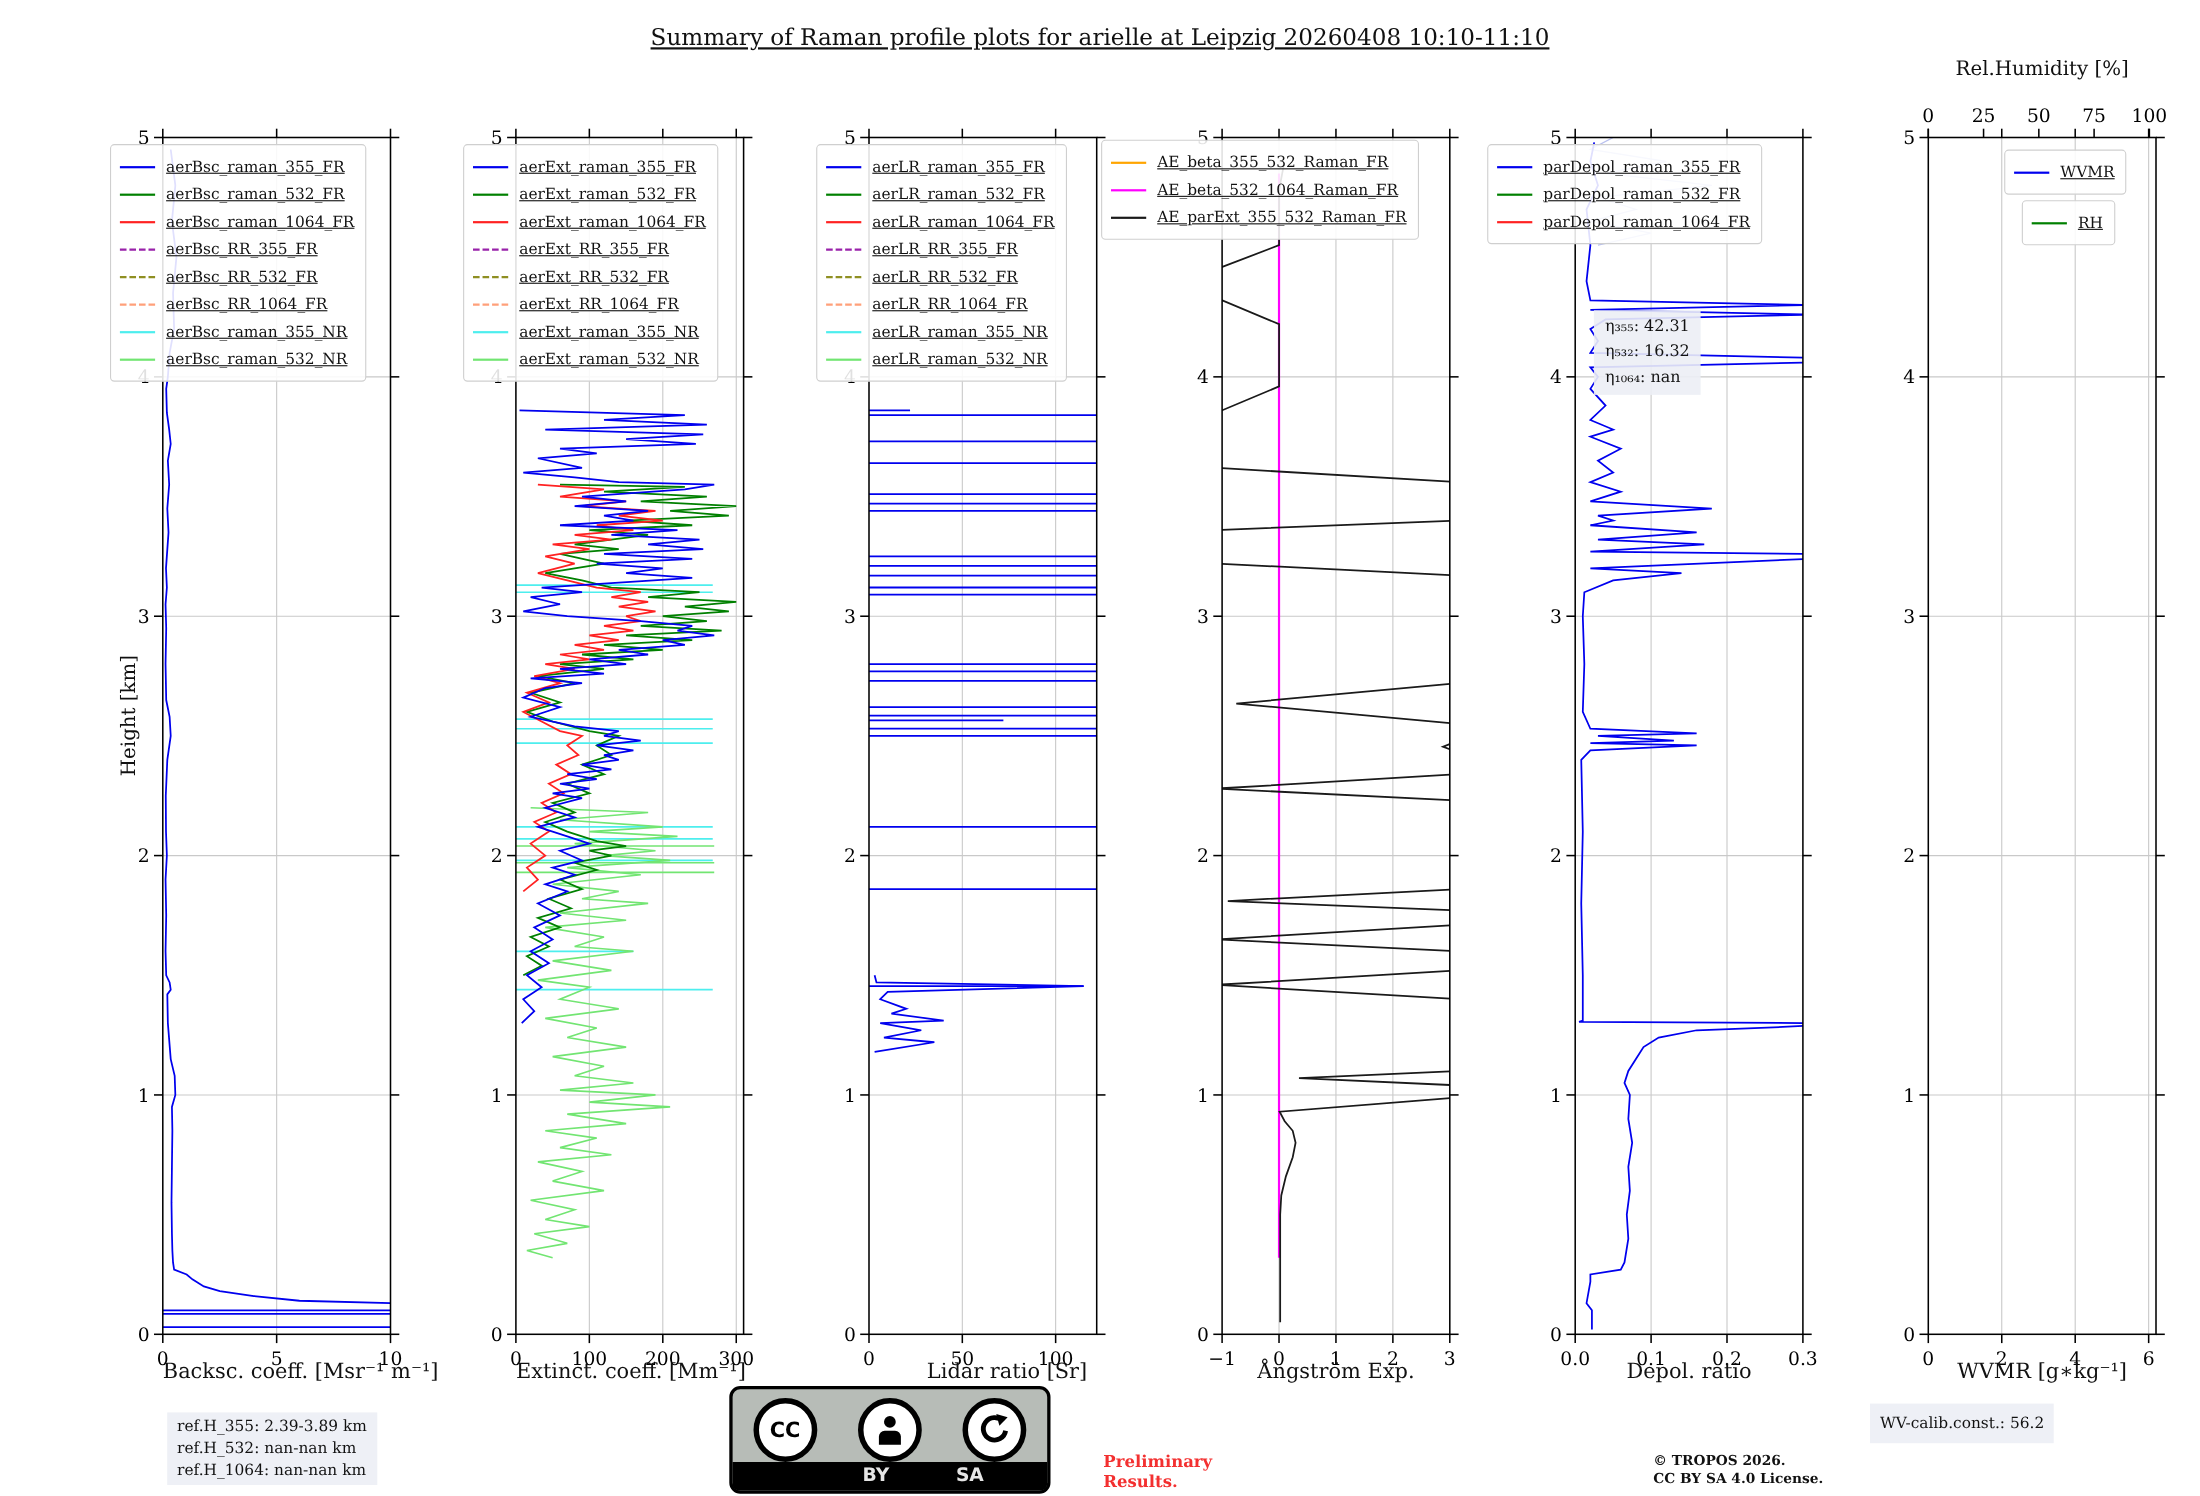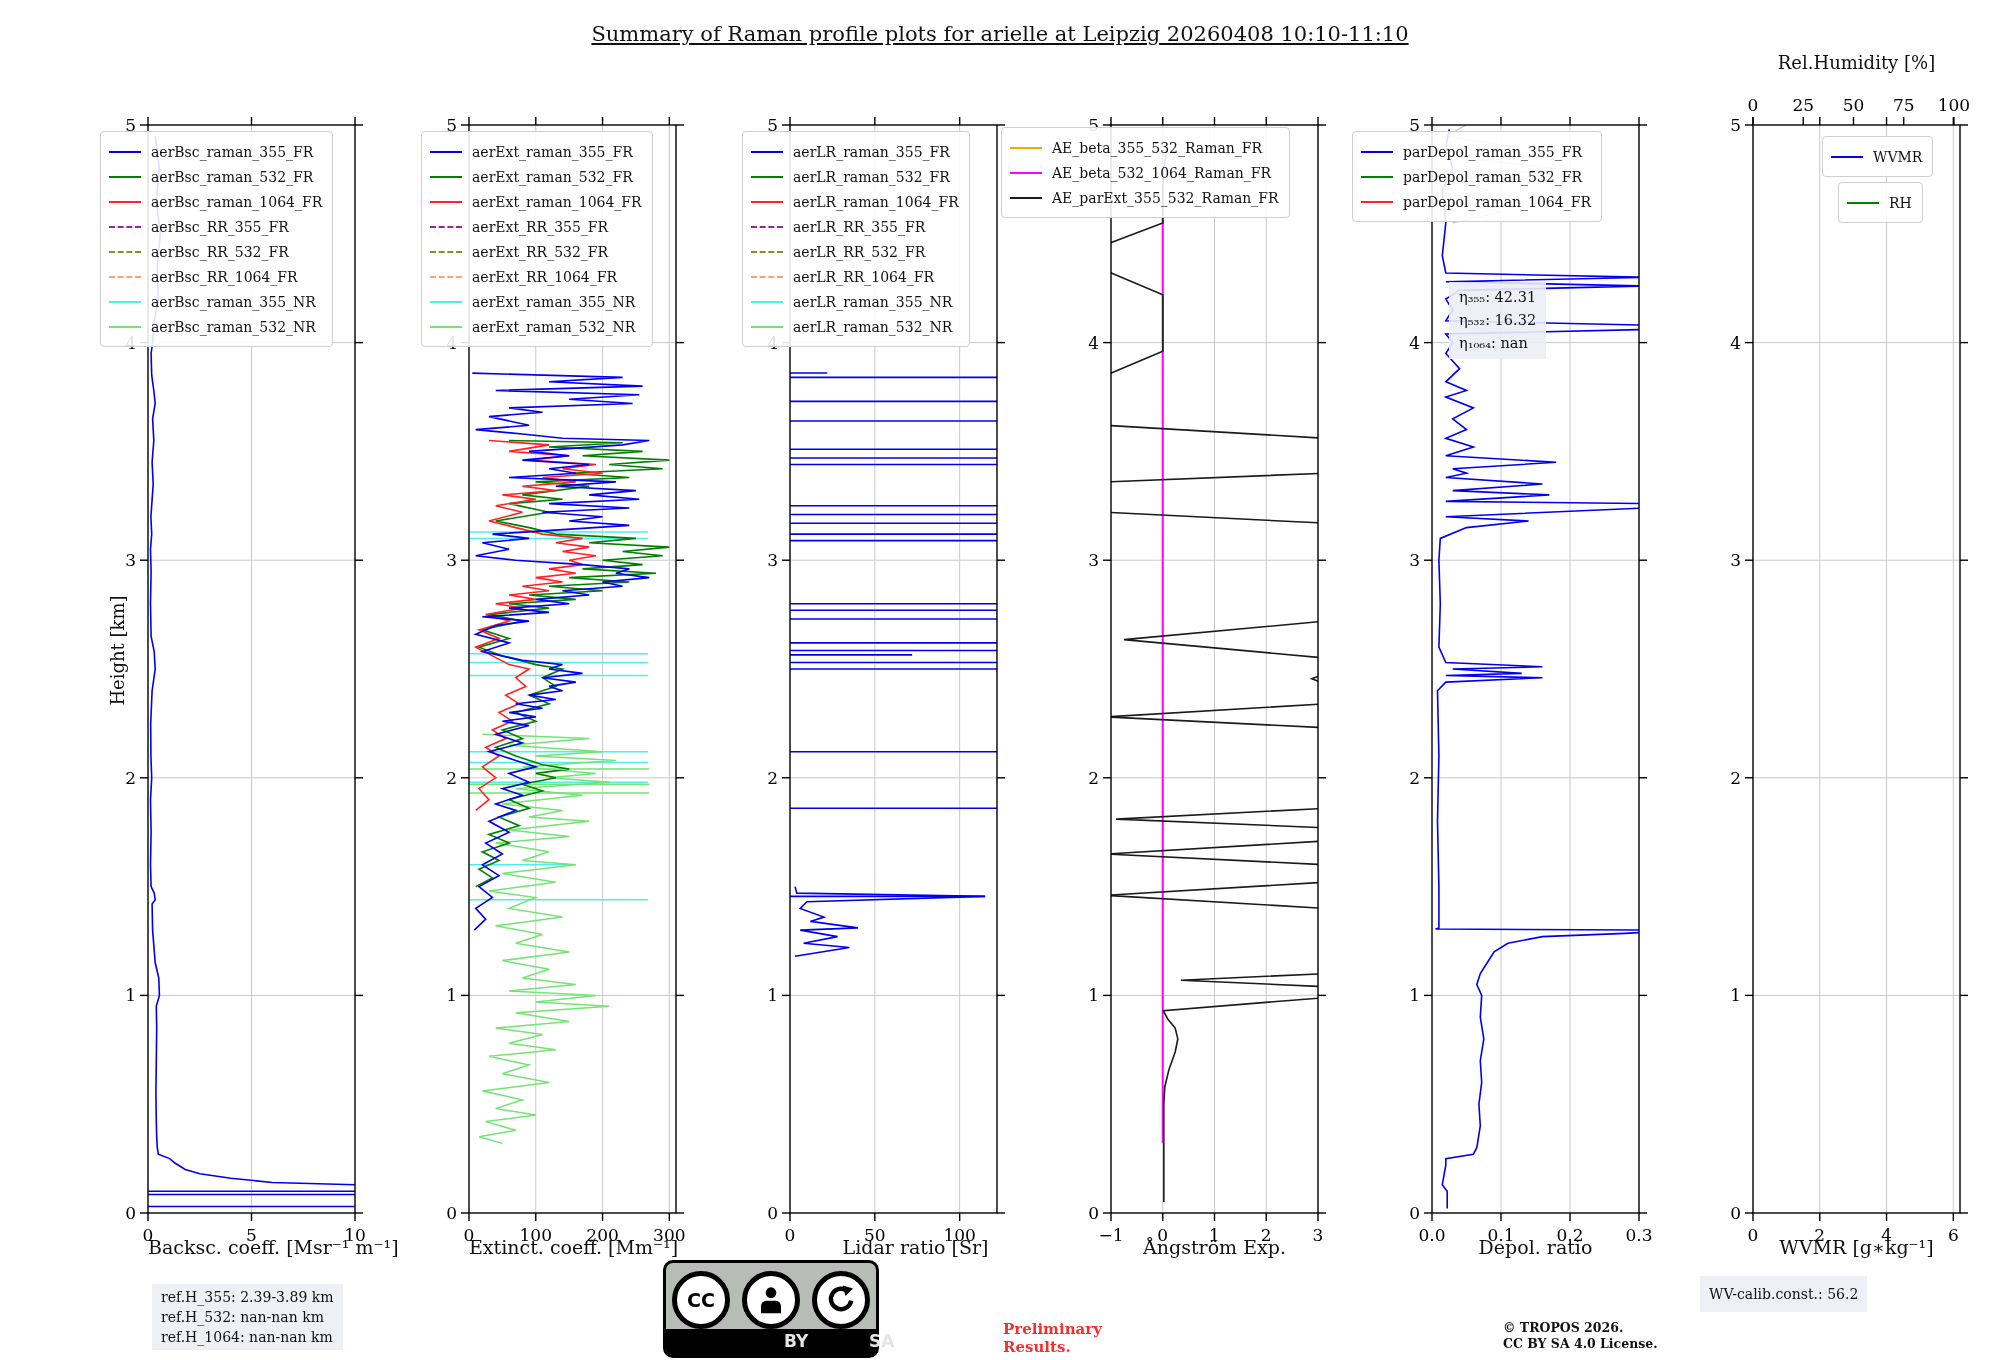--- a/index.html
+++ b/index.html
@@ -5,33 +5,33 @@
   html,body{margin:0;padding:0;background:#ffffff;}
   .fig{position:relative;width:2000px;height:1360px;background:#fff;
        font-family:"DejaVu Serif","Liberation Serif",serif;color:#111;overflow:hidden;}
   .title{position:absolute;top:22px;left:0;width:2000px;text-align:center;font-size:21px;text-decoration:underline;}
   .ylabel{position:absolute;left:62px;top:640px;transform:rotate(-90deg);transform-origin:center;
           font-size:18px;white-space:nowrap;}
   .toplabel{position:absolute;left:1753px;top:52px;width:207px;text-align:center;font-size:18px;}
   .xlabel{position:absolute;top:1236px;width:207px;text-align:center;font-size:19px;white-space:nowrap;}
   svg#plot{position:absolute;left:0;top:0;}
   .legend{position:absolute;background:rgba(255,255,255,0.88);border:1px solid #cfcfcf;
-          border-radius:4px;padding:7px 10px 7px 8px;z-index:5;}
+          border-radius:4px;padding:7px 10px 7px 8px;z-index:5;text-decoration:underline;}
   .legend .li{display:flex;align-items:center;height:25px;white-space:nowrap;}
   .legend .swatch{display:inline-block;width:32px;margin-right:10px;}
   .legend .lab{font-size:14px;}
   .anno{position:absolute;left:1449px;top:282px;background:rgba(236,238,245,0.9);
         padding:4px 10px;font-size:14.5px;line-height:23px;z-index:6;}
   .refbox{position:absolute;left:152px;top:1284px;background:#eef0f6;padding:3px 9px;
           font-size:14px;line-height:20px;}
   .wvbox{position:absolute;left:1700px;top:1276px;background:#eef0f6;padding:10px 9px;font-size:14px;}
   .prelim{position:absolute;left:1003px;top:1320px;color:#f33030;font-weight:bold;
           font-size:15px;line-height:18px;font-family:"DejaVu Serif",serif;}
   .tropos{position:absolute;left:1503px;top:1320px;font-weight:bold;font-size:12.5px;line-height:16px;}
-  .ccbadge{position:absolute;left:663px;top:1260px;width:216px;height:98px;background:#b7bcb7;
+  .ccbadge{position:absolute;left:663px;top:1260px;width:292px;height:98px;background:#b7bcb7;
            border:3px solid #000;border-radius:10px;box-sizing:border-box;}
   .ccrow{position:absolute;top:8px;left:0;width:100%;display:flex;justify-content:space-around;}
   .ccircle{width:58px;height:58px;border-radius:50%;background:#fff;border:5px solid #000;
            box-sizing:border-box;display:flex;align-items:center;justify-content:center;
            font-weight:bold;font-size:19px;font-family:"DejaVu Sans",sans-serif;color:#000;}
   .ccbar{position:absolute;bottom:0;left:0;width:100%;height:26px;background:#000;
          border-radius:0 0 6px 6px;color:#e5e5e5;font-family:"DejaVu Sans",sans-serif;
          font-weight:bold;font-size:17px;}
   .ccbar span{position:absolute;top:2px;}
 </style>

